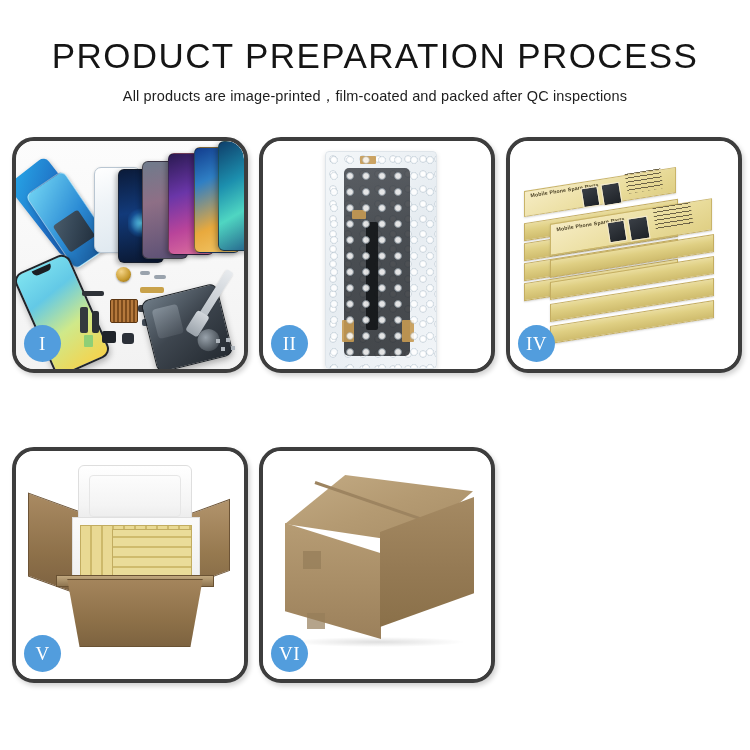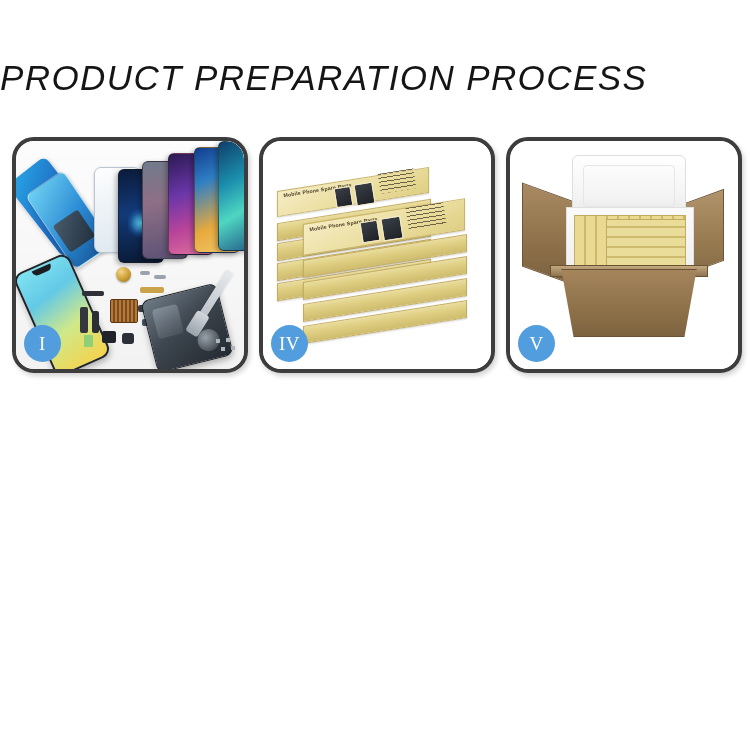--- a/index.html
+++ b/index.html
@@ -10,22 +10,22 @@
   body {
     width: 750px;
     height: 750px;
     font-family: "Liberation Sans", sans-serif;
     overflow: hidden;
     position: relative;
   }
 
   
   .header {
-    padding-top: 60px;
-    font-style: italic;
+    text-align: center;
+    padding-top: 38px;
   }
   .title {
     font-size: 35px;
     letter-spacing: 1.4px;
     font-weight: 400;
     color: #151515;
     line-height: 1.05;
     font-family: "Liberation Sans", sans-serif;
   }
   .subtitle {
@@ -454,20 +454,21 @@
   .c-shadow {
     position:absolute; left:30px; top:186px; width:170px; height:10px;
     background:radial-gradient(ellipse at center, rgba(0,0,0,.13), rgba(0,0,0,0) 72%);
   }
 </style>
 </head>
 <body>
 
 <div class="header">
   <div class="title">PRODUCT PREPARATION PROCESS</div>
+  <div class="subtitle">All products are image-printed，film-coated and packed after QC inspections</div>
 </div>
 
 <div class="grid">
 
   <div class="panel p1">
     <div class="panel-inner">
       <div class="stage">
         <div class="lcd-blue"></div>
         <div class="lcd-blue2"></div>
         <div class="glass"></div>
@@ -495,20 +496,36 @@
           <div class="btn2 part"></div>
         </div>
         <div class="housing"></div>
         <div class="driver"></div>
         <div class="screws"></div>
       </div>
     </div>
     <div class="badge">I</div>
   </div>
 
+  <div class="panel p2">
+    <div class="panel-inner">
+      <div class="stage">
+        <div class="bubble-bag">
+          <div class="bag-item"></div>
+          <div class="bag-flex"></div>
+          <div class="bag-tape1"></div>
+          <div class="bag-tape2"></div>
+          <div class="bag-tape3"></div>
+          <div class="bag-tape4"></div>
+          <div class="bag-bubbles"></div>
+        </div>
+      </div>
+    </div>
+    <div class="badge">II</div>
+  </div>
 
 
   <div class="panel p4">
     <div class="panel-inner">
       <div class="stage">
         <div class="stack">
           <div class="sbox slayer sl4"></div>
           <div class="sbox slayer sl3"></div>
           <div class="sbox slayer sl2"></div>
           <div class="sbox slayer sl1"></div>
@@ -542,14 +559,28 @@
         <div class="foam-body"></div>
         <div class="inner-boxes"></div>
         <div class="inner-boxes2"></div>
         <div class="carton-rim"></div>
         <div class="carton-front"></div>
       </div>
     </div>
     <div class="badge">V</div>
   </div>
 
+  <div class="panel p6">
+    <div class="panel-inner">
+      <div class="stage">
+        <div class="c-top"></div>
+        <div class="c-seam"></div>
+        <div class="c-left"></div>
+        <div class="c-right"></div>
+        <div class="c-tape1"></div>
+        <div class="c-tape2"></div>
+        <div class="c-shadow"></div>
+      </div>
+    </div>
+    <div class="badge">VI</div>
+  </div>
 
 </div>
 
 </body></html>

